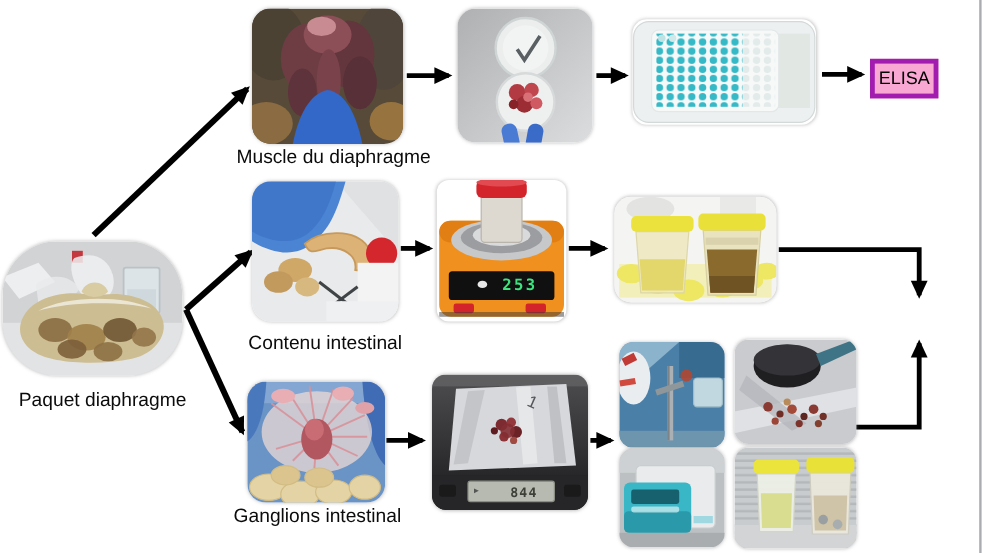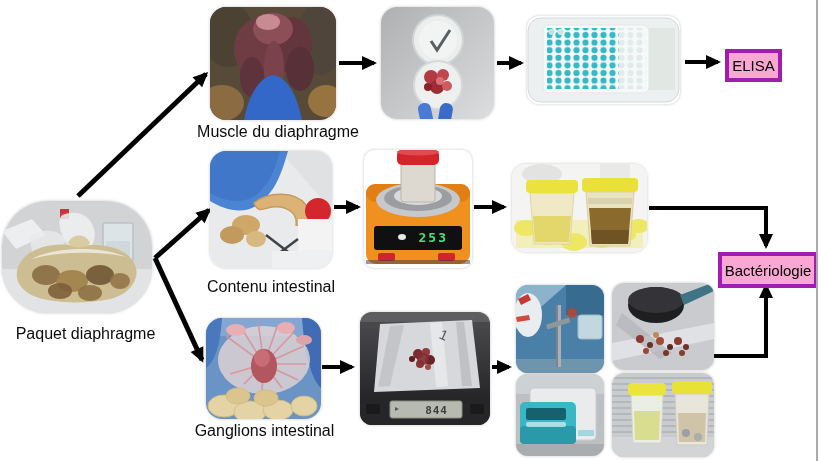--- a/index.html
+++ b/index.html
@@ -198,23 +198,20 @@
       <g>
         <path d="M74,28 L122,28 L118,82 L78,82 Z" fill="#e9e2bc" opacity="0.95" stroke="#d5cd9e"></path>
         <rect x="76" y="34" width="44" height="6" fill="#d9d2ac"></rect>
         <path d="M77,44 L119,44 L116,80 L80,80 Z" fill="#8a6a2d"></path>
         <path d="M79,66 L117,66 L116,80 L80,80 Z" fill="#6f5322"></path>
         <rect x="70" y="14" width="56" height="14" rx="4" fill="#e9e03a"></rect>
       </g>
     </svg>
   </div>
 
-  <div class="endbox" style="left:718px;top:252px;width:92px;height:28px;">
-    <span>Bactériologie</span>
-  </div>
 
   <div class="photo r16" style="left:206px;top:318px;width:115px;height:101px;">
     <svg viewBox="0 0 115 101">
       <rect width="115" height="101" fill="#6a93c6"></rect>
       <rect width="115" height="18" fill="#89acd4" opacity="0.8"></rect>
       <path d="M96,0 L115,0 L115,70 C104,60 98,30 96,0 Z" fill="#3f6cb4"></path>
       <path d="M0,0 L16,0 C14,30 8,44 0,50 Z" fill="#4a78bc"></path>
       <ellipse cx="58" cy="42" rx="46" ry="34" fill="#ecd9d4" opacity="0.75"></ellipse>
       <g stroke="#d8929a" stroke-width="1.6" opacity="0.9">
         <line x1="58" y1="46" x2="20" y2="18"></line>

